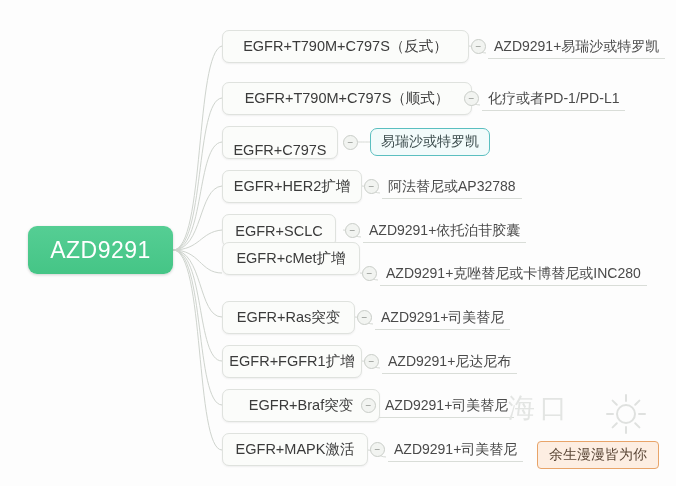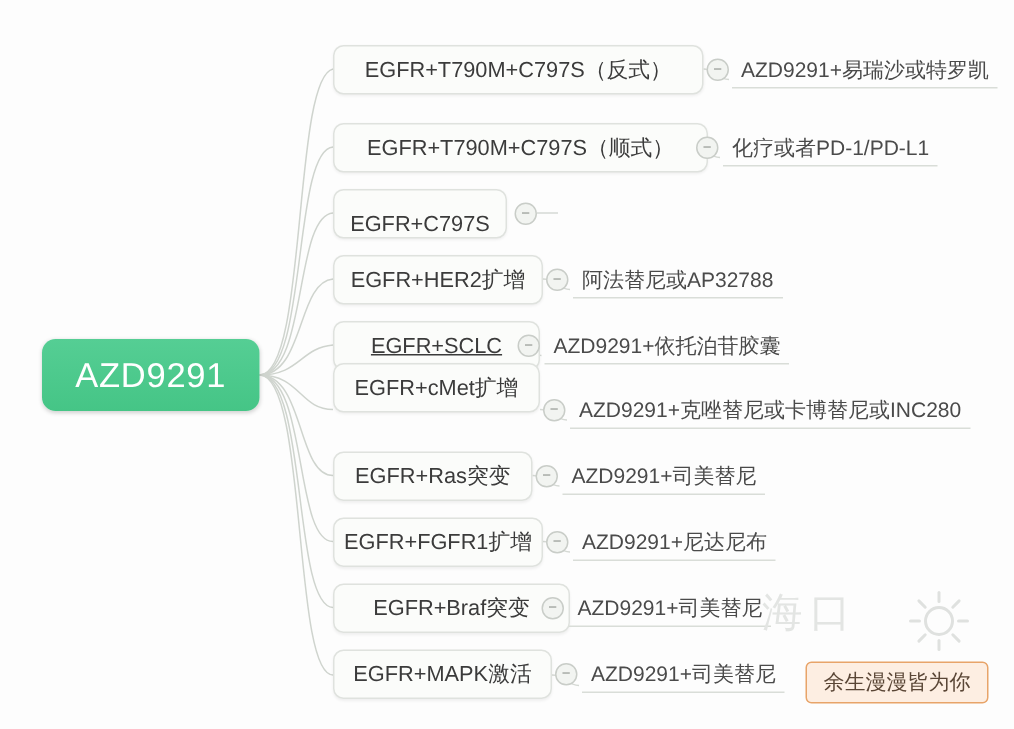--- a/index.html
+++ b/index.html
@@ -173,32 +173,35 @@
   <div class="l2-node" style="left:482px; top:90px;">
     <span>化疗或者PD-1/PD-L1</span>
   </div>
 
   <div class="l1-node" style="left:222px; top:126px; width:116px;align-items:flex-end;">
     <span>EGFR+C797S</span>
   </div>
   <div class="toggle" style="left:343px; top:135px;">
     <span>−</span>
   </div>
+  <div class="l2-node highlight" style="left:370px; top:128px;">
+    <span>易瑞沙或特罗凯</span>
+  </div>
 
   <div class="l1-node" style="left:222px; top:170px; width:140px;">
     <span>EGFR+HER2扩增</span>
   </div>
   <div class="toggle" style="left:364px; top:179px;">
     <span>−</span>
   </div>
   <div class="l2-node" style="left:382px; top:178px;">
     <span>阿法替尼或AP32788</span>
   </div>
 
-  <div class="l1-node" style="left:222px; top:214px; width:138px;text-decoration:underline;">
+  <div class="l1-node" style="left:222px; top:214px; width:114px;">
     <span>EGFR+SCLC</span>
   </div>
   <div class="toggle" style="left:345px; top:223px;">
     <span>−</span>
   </div>
   <div class="l2-node" style="left:363px; top:222px;">
     <span>AZD9291+依托泊苷胶囊</span>
   </div>
 
   <div class="l1-node" style="left:222px; top:242px; width:138px;">

